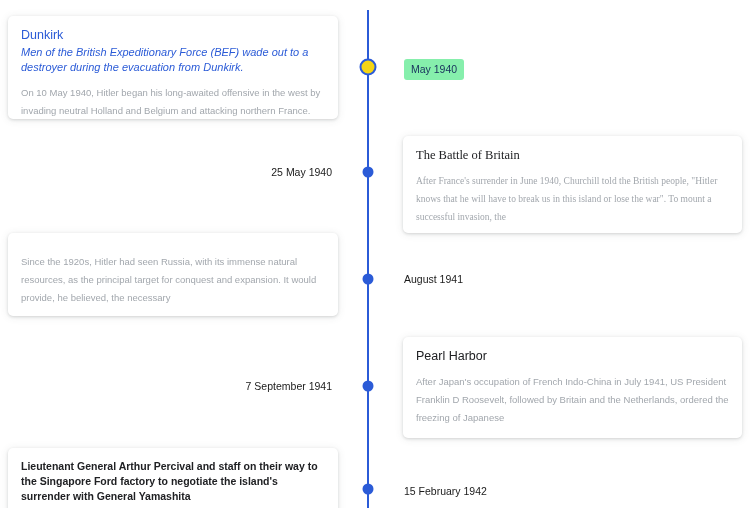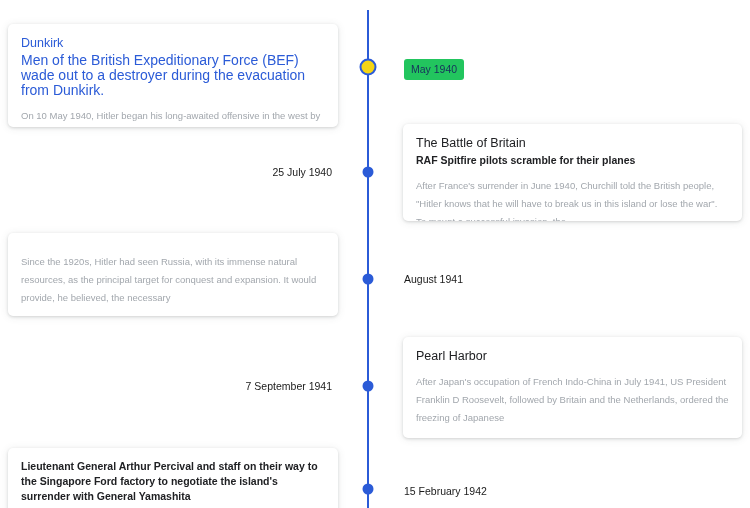--- a/index.html
+++ b/index.html
@@ -56,21 +56,21 @@
   }
   .date-label.right {
     left: 404px;
     text-align: left;
   }
   .date-label.left {
     right: 418px;
     text-align: right;
   }
   .date-label.highlight {
-    background: #22c55e;
+    background: #86efac;
     color: #17305c;
     padding: 3px 7px 4px 7px;
     border-radius: 3px;
     font-size: 10.5px;
   }
 
   
   .card {
     position: absolute;
     background: #ffffff;
@@ -98,52 +98,51 @@
   }
   .card-body {
     font-size: 9.5px;
     line-height: 18px;
     margin: 9px 0 0 0;
     color: #a2a7ad;
   }
 
   
   .card.active .card-title   { color: #2b5bd7; }
-  .card.active .card-caption { color: #2b5bd7; font-weight: normal; font-size: 14px; }
+  .card.active .card-caption { color: #2b5bd7; font-weight: normal; font-size: 11px; font-style: italic; }
 </style>
 </head>
 <body>
 
 <div id="timeline-axis"></div>
 
 <div class="marker active" style="top:67px;"></div>
 <div class="marker dot" style="top:172px;"></div>
 <div class="marker dot" style="top:279px;"></div>
 <div class="marker dot" style="top:386px;"></div>
 <div class="marker dot" style="top:489px;"></div>
 
 <div class="date-label right highlight" style="top:59px;">May 1940</div>
 
-<div class="date-label left" style="top:165px;">25 July 1940</div>
+<div class="date-label left" style="top:165px;">25 May 1940</div>
 
 <div class="date-label right" style="top:272px;">August 1941</div>
 
 <div class="date-label left" style="top:379px;">7 September 1941</div>
 
 <div class="date-label right" style="top:484px;">15 February 1942</div>
 
-<div class="card left active" style="top:24px; height:103px;">
+<div class="card left active" style="top:16px; height:103px;">
   <p class="card-title">Dunkirk</p>
   <p class="card-caption">Men of the British Expeditionary Force (BEF) wade out to a destroyer during the evacuation from Dunkirk.</p>
   <p class="card-body">On 10 May 1940, Hitler began his long-awaited offensive in the west by invading neutral Holland and Belgium and attacking northern France. Holland capitulated after only five</p>
 </div>
 
-<div class="card right" style="top:124px; height:97px;">
+<div class="card right" style="top:136px; height:97px;font-family:Liberation Serif, serif;">
   <p class="card-title">The Battle of Britain</p>
-  <p class="card-caption">RAF Spitfire pilots scramble for their planes</p>
   <p class="card-body">After France's surrender in June 1940, Churchill told the British people, "Hitler knows that he will have to break us in this island or lose the war". To mount a successful invasion, the</p>
 </div>
 
 <div class="card left" style="top:233px; height:83px;">
   <p class="card-body">Since the 1920s, Hitler had seen Russia, with its immense natural resources, as the principal target for conquest and expansion. It would provide, he believed, the necessary</p>
 </div>
 
 <div class="card right" style="top:337px; height:101px;">
   <p class="card-title">Pearl Harbor</p>
   <p class="card-body">After Japan's occupation of French Indo-China in July 1941, US President Franklin D Roosevelt, followed by Britain and the Netherlands, ordered the freezing of Japanese</p>

